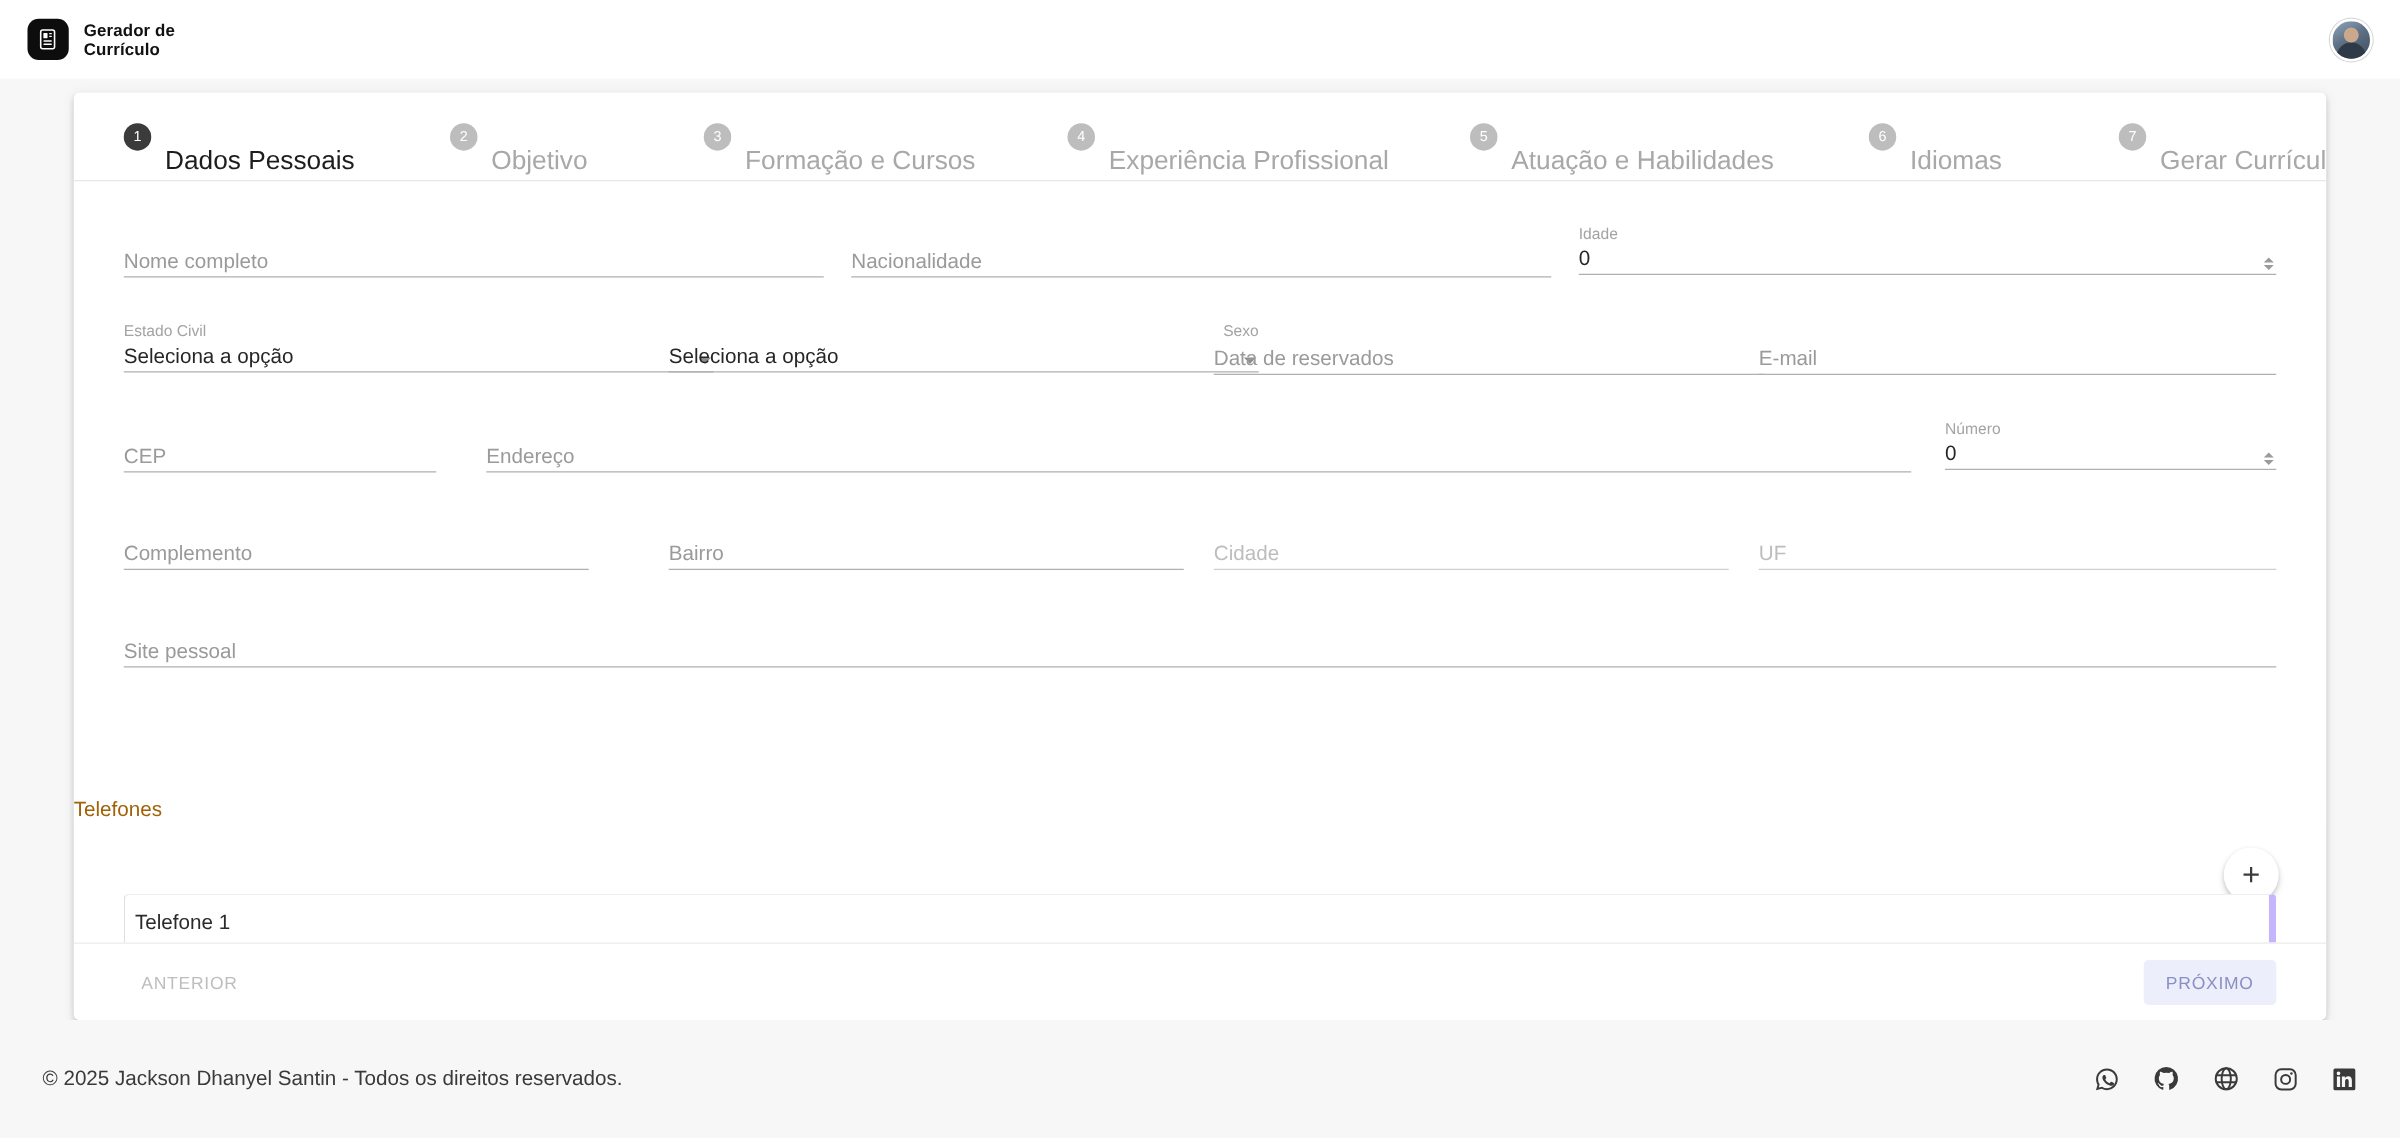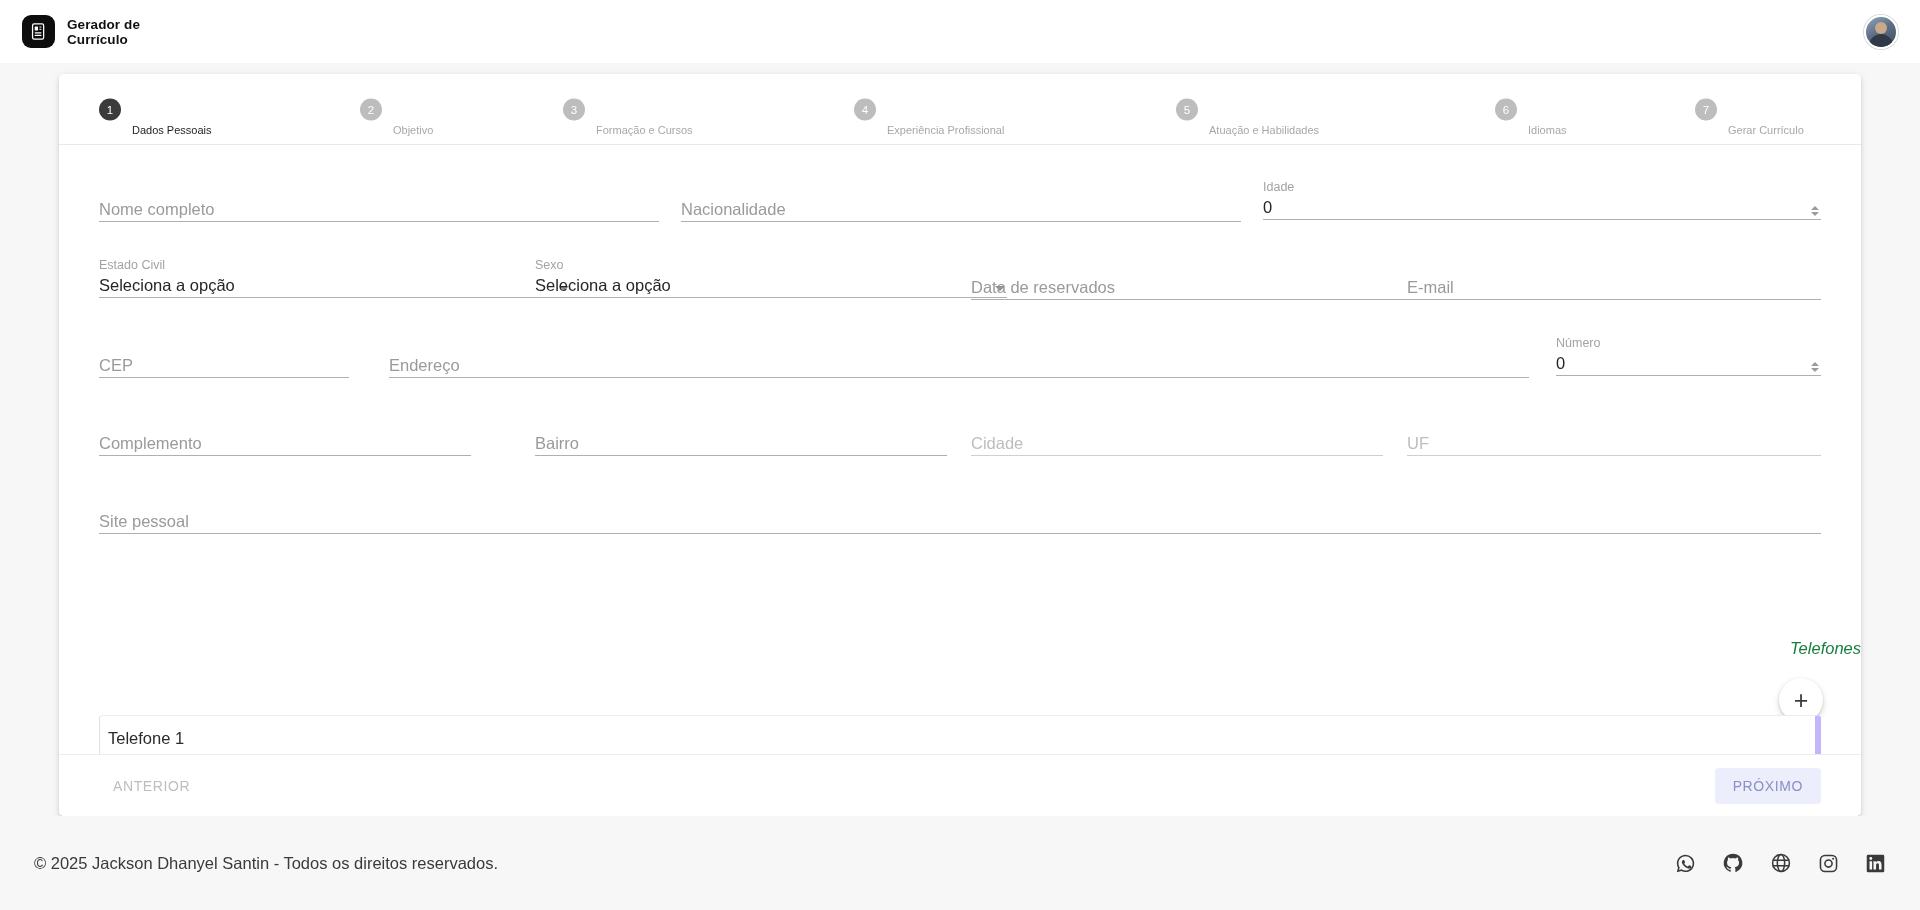--- a/index.html
+++ b/index.html
@@ -77,21 +77,21 @@
     cursor: pointer; user-select: none;
     padding: 6px 2px;
   }
   .step-bubble {
     width: 22px; height: 22px; border-radius: 50%;
     display: flex; align-items: center; justify-content: center;
     font-size: 11.5px; color: #ffffff;
     background: #bdbdbd; flex: 0 0 auto;
   }
   .step.active .step-bubble { background: #3b3b3b; }
-  .step-label { font-size: 11px; color: #a8a8a8; white-space: nowrap; margin-top: 41px; }
+  .step-label { font-size: 21px; color: #a8a8a8; white-space: nowrap; margin-top: 41px; }
   .step.active .step-label { color: #1d1d1d; }
 
   
   .stepper-inner { position: relative; width: 100%; height: 100%; }
   .stepper-inner .step { position: absolute; top: 50%; transform: translateY(-50%); }
 
   
   .form-body { position: relative; height: 638px; padding: 0; }
 
   .field { position: absolute; }
@@ -135,22 +135,22 @@
   .spinner i.up { border-bottom: 4px solid #9b9b9b; }
   .spinner i.down { border-top: 4px solid #9b9b9b; }
 
   
   .tel-divider {
     position: absolute; left: 99px; top: 600px; width: 1721px;
     border-top: 1px solid #e6e6e6;
   }
   .tel-title {
     position: absolute; left: 0; top: 590px; width: 1802px;
-    text-align: right; font-size: 16.5px; color: #15803d;
-    background: #ffffff; pointer-events: none; font-style: italic;
+    text-align: left; font-size: 16.5px; color: #a16207;
+    background: #ffffff; pointer-events: none;
   }
   .add-btn {
     position: absolute; right: 40px; top: 638px;
     width: 44px; height: 44px; border-radius: 50%;
     background: #ffffff;
     box-shadow: 0 3px 6px rgba(0,0,0,.16), 0 1px 3px rgba(0,0,0,.12);
     display: flex; align-items: center; justify-content: center;
     cursor: pointer; border: none;
   }
   .add-btn span { font-size: 25px; color: #3c3c3c; line-height: 22px; font-weight: 300; }
@@ -293,21 +293,21 @@
     </div>
 
     <div class="field" style="left:40px; top:113px; width:472px;">
       <div class="field-label">Estado Civil</div>
       <div class="field-line">
         <div class="field-val">Seleciona a opção</div>
         <div class="caret"></div>
       </div>
     </div>
 
-    <div class="field" style="left:476px; top:113px; width:472px;">
+    <div class="field" style="left:476px; top:113px; width:472px;text-align:right;">
       <div class="field-label">Sexo</div>
       <div class="field-line">
         <div class="field-val">Seleciona a opção</div>
         <div class="caret"></div>
       </div>
     </div>
 
     <div class="field" style="left:912px; top:131px; width:440px;">
       <div class="field-line">
         <div class="field-ph">Data de reservados</div>

